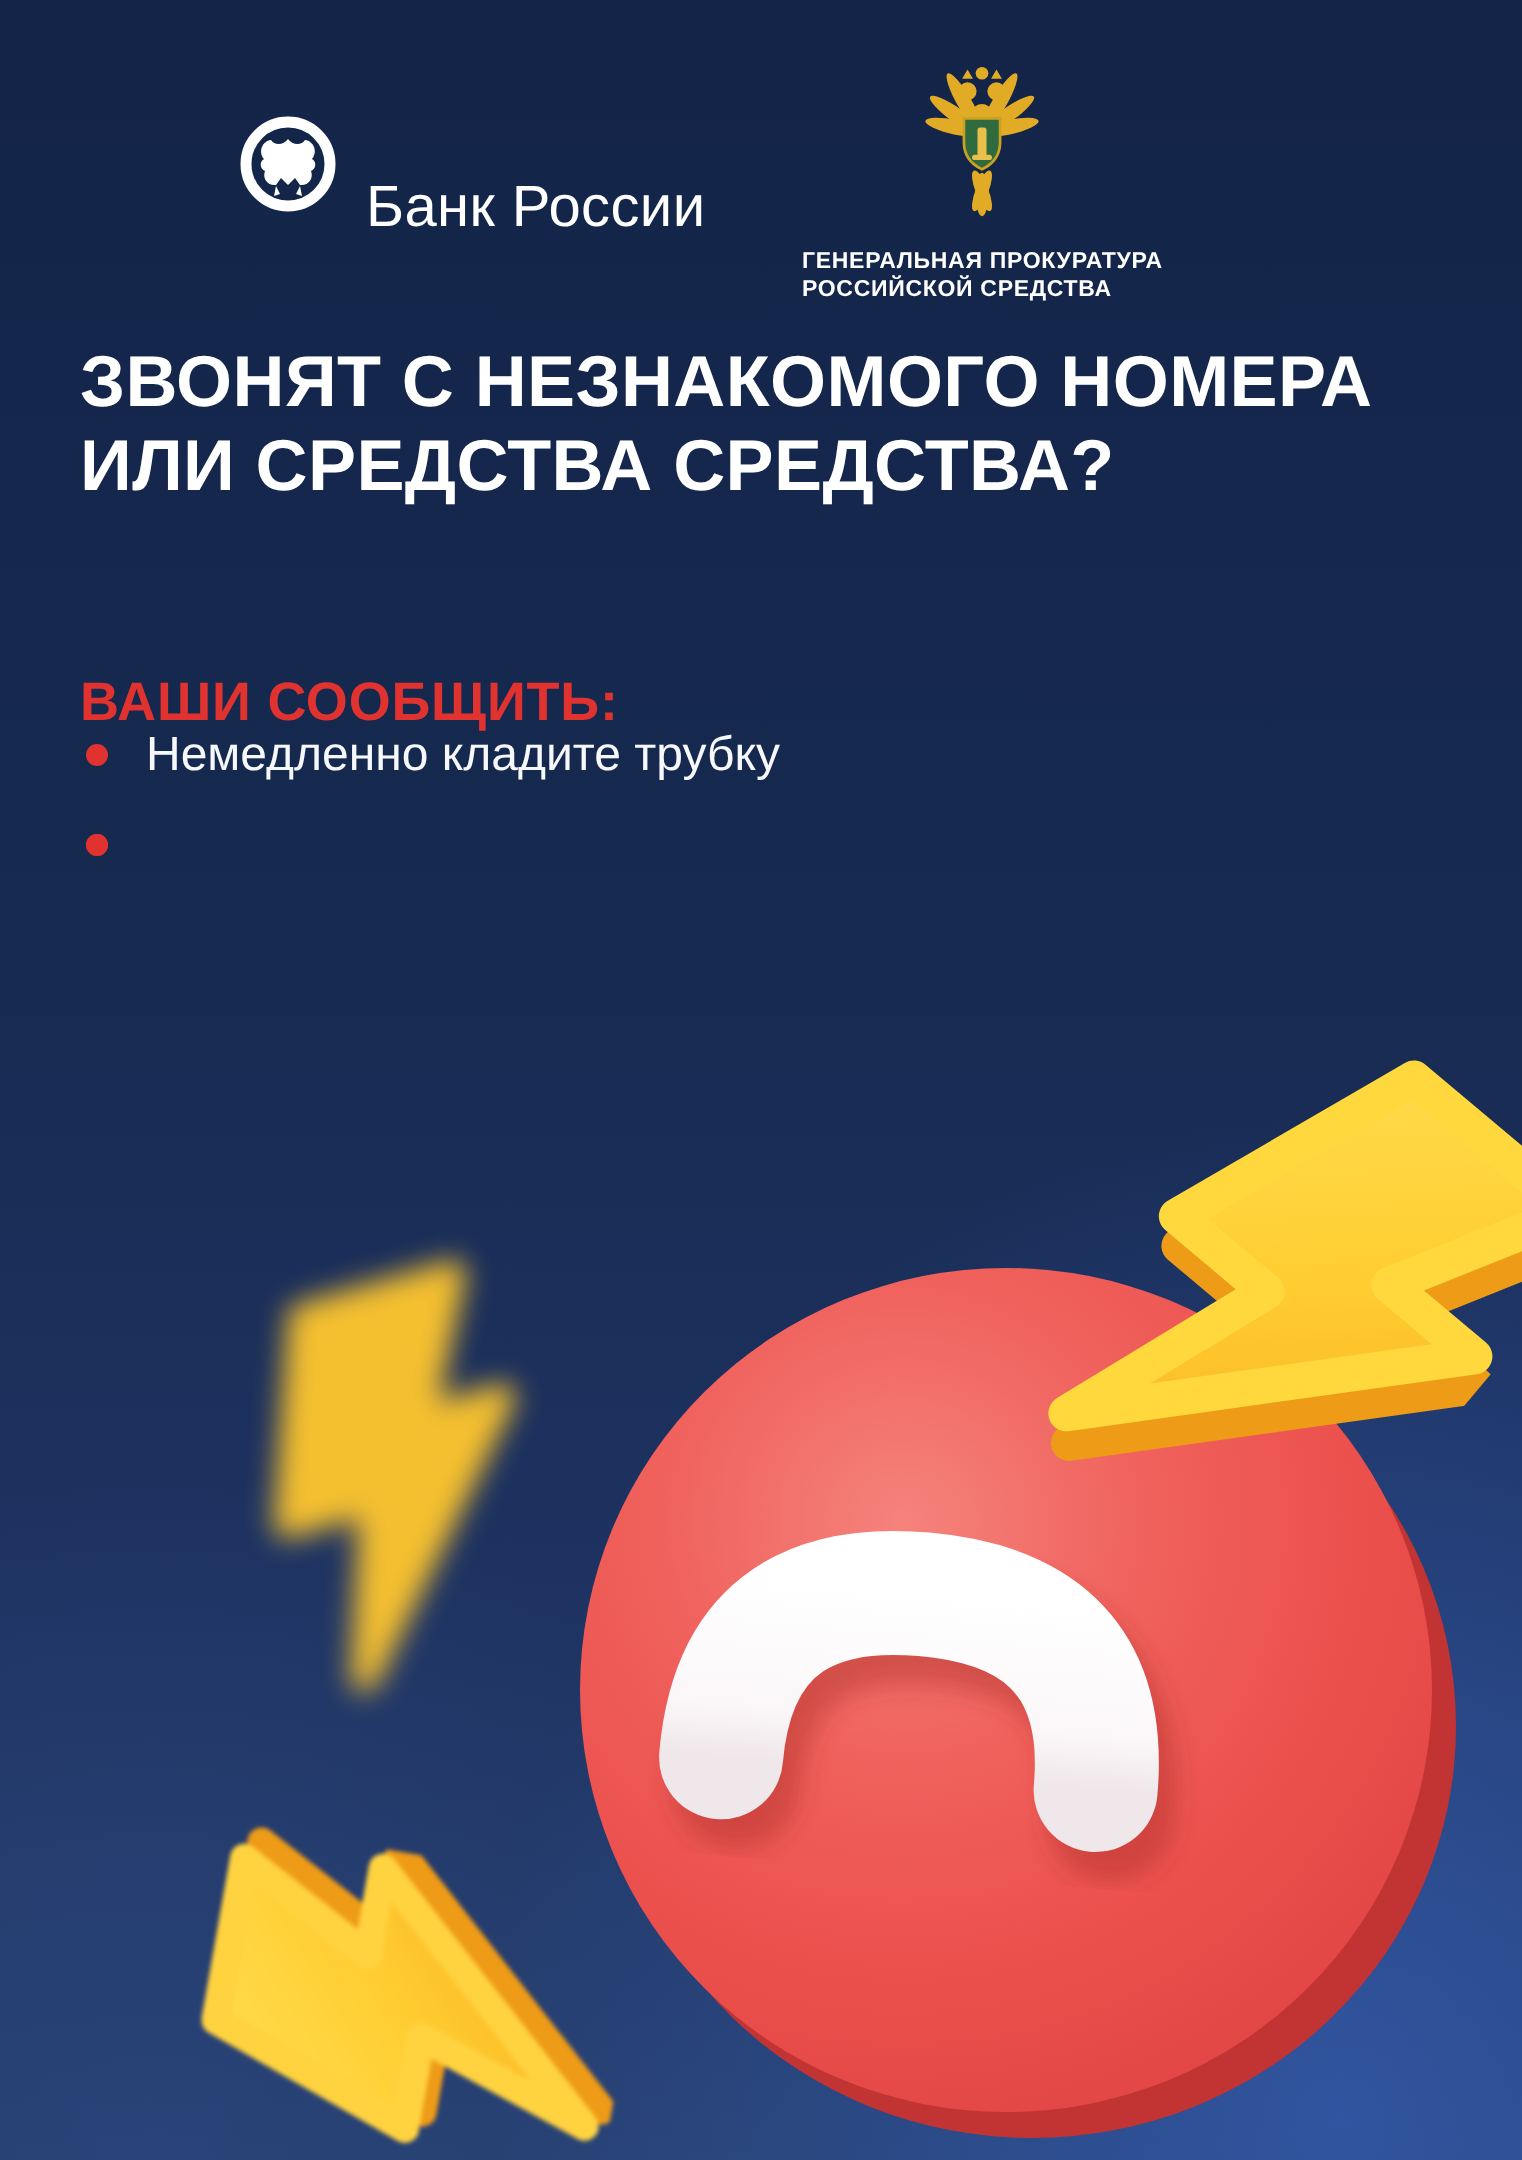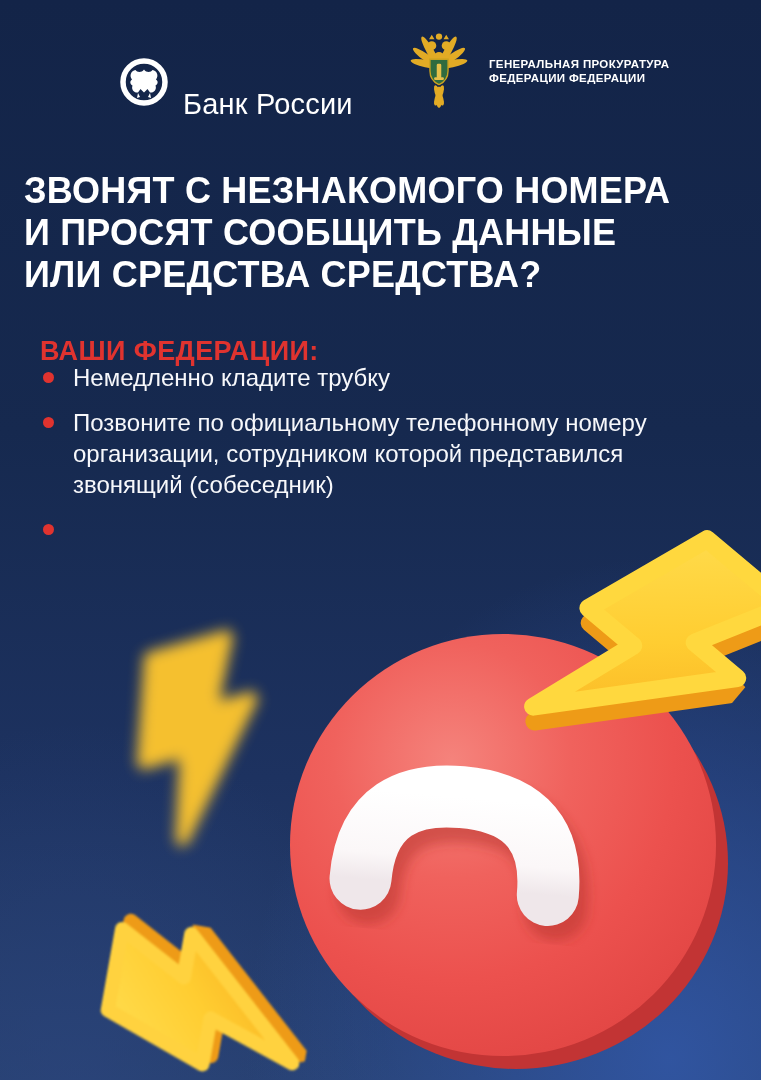--- a/index.html
+++ b/index.html
@@ -7,25 +7,25 @@
     position:relative;width:761px;height:1080px;overflow:hidden;
     font-family:"Liberation Sans","DejaVu Sans",sans-serif;
     background:
       radial-gradient(90% 75% at 88% 98%, rgba(50,88,168,.85) 0%, rgba(50,88,168,0) 62%),
       radial-gradient(70% 55% at 10% 100%, rgba(44,70,128,.55) 0%, rgba(44,70,128,0) 60%),
       linear-gradient(180deg,#132448 0%,#16294f 40%,#1d3260 72%,#27406f 100%);
   }
   
   .bank-group{position:absolute;left:118px;top:42px;display:flex;align-items:center;gap:13px;}
   .bank-name{color:#fff;font-size:29px;font-weight:400;letter-spacing:.2px;white-space:nowrap;margin-top:46px;}
-  .pros-group{position:absolute;left:401px;top:30px;display:flex;align-items:center;gap:12px;}
+  .pros-group{position:absolute;left:401px;top:30px;display:flex;align-items:center;gap:12px;flex-direction:column;}
   .pros-text{color:#fff;font-size:11.5px;font-weight:700;line-height:14px;letter-spacing:.35px;}
   .pros-text span{display:block;white-space:nowrap;}
   
-  .title{position:absolute;left:24px;top:146px;width:710px;color:#fff;
+  .title{position:absolute;left:40px;top:146px;width:710px;color:#fff;
          font-size:36px;font-weight:700;line-height:42px;letter-spacing:.2px;}
   .title span{display:block;white-space:nowrap;}
   
   .actions-heading{position:absolute;left:40px;top:314px;color:#e0332f;
          font-size:27px;font-weight:700;letter-spacing:.4px;white-space:nowrap;}
   .actions-list{position:absolute;left:43px;top:362px;width:640px;margin:0;padding:0;list-style:none;}
   .actions-list li{position:relative;padding-left:30px;margin-bottom:14px;
          color:#f7f8fb;font-size:24px;line-height:31px;max-width:620px;}
   .actions-list li .dot{position:absolute;left:0;top:10px;width:11px;height:11px;
          border-radius:50%;background:#e0332f;}
@@ -100,41 +100,39 @@
           <path d="M31 10 l3 -5 l3 5 z M47 10 l3 -5 l3 5 z"></path>
           <circle cx="42" cy="7" r="3.5"></circle>
           <ellipse cx="42" cy="42" rx="10" ry="18"></ellipse>
         </g>
         <path d="M32 32 h20 v13 c0 8 -4.5 12.5 -10 15 c-5.5 -2.5 -10 -7 -10 -15 z" fill="#2f6b3f" stroke="#caa21f" stroke-width="1.5"></path>
         <rect x="39.5" y="37" width="5" height="16" rx="1.5" fill="#e8c04a"></rect>
         <rect x="36.5" y="52" width="11" height="3" rx="1.5" fill="#e8c04a"></rect>
       </svg>
       <div class="pros-text">
         <span>ГЕНЕРАЛЬНАЯ ПРОКУРАТУРА</span>
-        <span>ФЕДЕРАЦИИ ФЕДЕРАЦИИ</span>
+        <span>РОССИЙСКОЙ СРЕДСТВА</span>
       </div>
     </div>
   </header>
 
   <h1 class="title">
     <span>ЗВОНЯТ С НЕЗНАКОМОГО НОМЕРА</span>
-    <span>И ПРОСЯТ СООБЩИТЬ ДАННЫЕ</span>
     <span>ИЛИ СРЕДСТВА СРЕДСТВА?</span>
   </h1>
 
-  <h2 class="actions-heading">ВАШИ ФЕДЕРАЦИИ:</h2>
+  <h2 class="actions-heading">ВАШИ СООБЩИТЬ:</h2>
 
   <ul class="actions-list">
     <li>
       <span class="dot"></span>
       <span>Немедленно кладите трубку</span>
     </li>
     <li>
       <span class="dot"></span>
-      <span>Позвоните по официальному телефонному номеру организации, сотрудником которой представился звонящий (собеседник)</span>
     </li>
     <li>
       <span class="dot"></span>
     </li>
   </ul>
 
   <div class="illustration">
 
     <svg class="bolt-blur" viewBox="0 0 130 180">
       <use href="#boltPath" fill="#fec62e" stroke="#fec62e" stroke-width="12" stroke-linejoin="round"></use>

